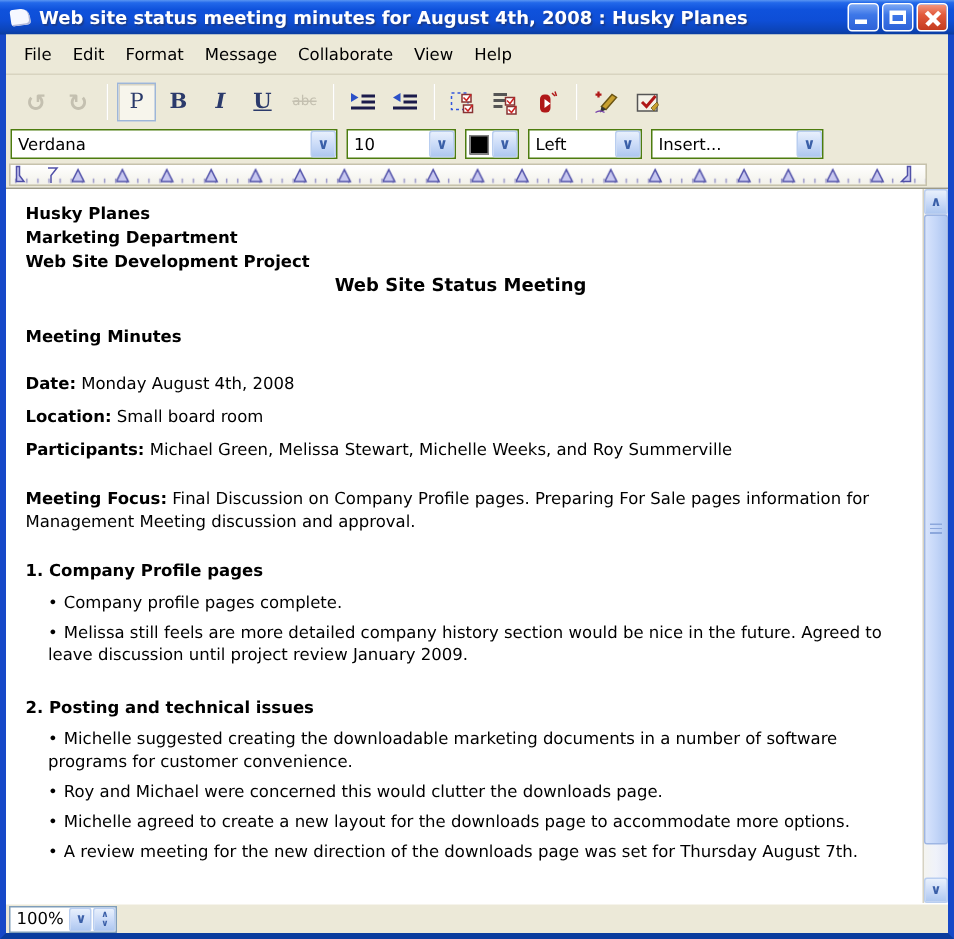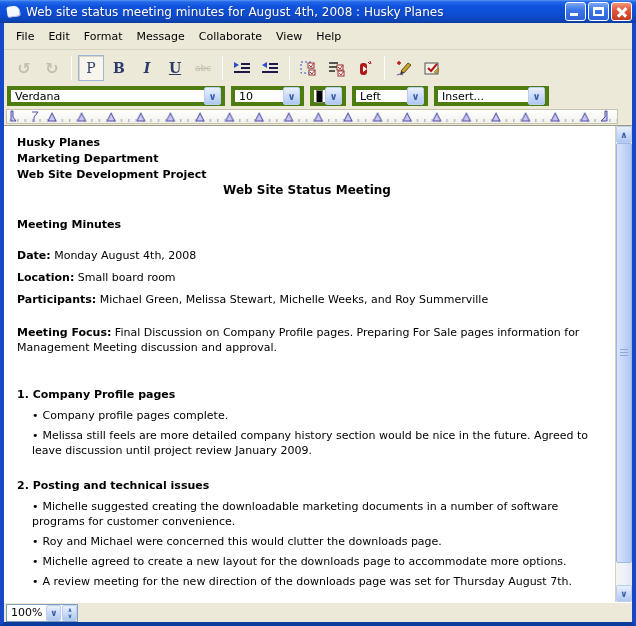--- a/index.html
+++ b/index.html
@@ -9,21 +9,21 @@
   .window { width:636px; height:626px; display:flex; flex-direction:column;
     border-left:4px solid #1648C8; border-right:4px solid #1648C8; border-bottom:4px solid #0A3C9E; }
 
   
   .titlebar { height:23px; flex:0 0 23px; display:flex; align-items:center; padding:0 4px;
     background:linear-gradient(180deg,#5A96F2 0%,#2268EA 8%,#0F52DC 28%,#0E4ED6 60%,#0C44B8 88%,#0A3C9E 100%);
     margin:-0px -4px 0 -4px; }
   .title-icon { width:16px; height:14px; margin:0 4px 0 2px; position:relative; flex:0 0 16px; }
   .title-icon .page { position:absolute; left:1px; top:1px; width:13px; height:11px; background:#F6F8FF;
     border-radius:2px 6px 2px 2px; box-shadow:inset -1px -1px 0 #AEB6D8; transform:rotate(-8deg); }
-  .title-text { color:#fff; font-weight:normal; font-size:12px; text-shadow:1px 1px 1px #1B3C8C;
+  .title-text { color:#fff; font-weight:bold; font-size:12px; text-shadow:1px 1px 1px #1B3C8C;
     white-space:nowrap; overflow:hidden; flex:1; }
   .winbtns { display:flex; gap:2px; }
   .winbtn { width:21px; height:19px; border-radius:3px; border:1px solid #fff; position:relative;
     background:linear-gradient(180deg,#7DA8F4 0%,#3D77E8 40%,#2E62D8 100%); }
   .winbtn.close { background:linear-gradient(180deg,#F3977F 0%,#E25A3C 40%,#C43B1F 100%); }
   .glyph-min { position:absolute; left:4px; bottom:4px; width:8px; height:3px; background:#fff; }
   .glyph-max { position:absolute; left:4px; top:4px; width:11px; height:9px; border:2px solid #fff; border-top-width:3px; }
   .glyph-x1,.glyph-x2 { position:absolute; left:4px; top:8px; width:12px; height:2.5px; background:#fff; }
   .glyph-x1 { transform:rotate(45deg);} .glyph-x2 { transform:rotate(-45deg);}
 
@@ -41,21 +41,21 @@
   .tbtn.disabled { color:#C4C0B0; }
   .tsep { width:1px; height:24px; background:#C6C2AC; border-right:1px solid #fff; margin:0 5px; }
   .fmt { font-weight:bold; font-family:"DejaVu Serif","Liberation Serif",serif; font-size:14px; }
   .fmt.u { text-decoration:underline; }
   .strike-sm { font-size:9px; color:#C4C0B0; text-decoration:line-through; letter-spacing:0; }
   .undoredo { font-size:16px; font-weight:bold; }
 
   
   .fontrow { height:22px; flex:0 0 22px; display:flex; align-items:flex-start; gap:6px; padding:0 0 0 3px;
     background:#ECE9D8; }
-  .combo { height:20px; background:#fff; border:4px solid #4d7c0f; display:flex; align-items:center;
+  .combo { height:20px; background:#fff; border:1px solid #4d7c0f; display:flex; align-items:center;
     font-size:11px; }
   .combo .val { flex:1; padding:0 4px; white-space:nowrap; overflow:hidden; }
   .combo .drop { width:17px; height:18px; flex:0 0 17px; display:flex; align-items:center; justify-content:center;
     background:linear-gradient(180deg,#E8F0FC 0%,#CCDCF8 50%,#AFC8F0 100%); border:1px solid #B9CEF0; border-radius:2px;
     color:#3A5FA8; font-size:10px; font-weight:bold; }
   .swatch { width:13px; height:13px; background:#000; border:1px solid #808080; margin:0 2px; }
 
   
   .rulerwrap { height:17px; flex:0 0 17px; background:#ECE9D8; display:flex; align-items:center; padding-left:2px; }
   .ruler { width:612px; height:15px; background:linear-gradient(180deg,#FFFFFF, #F2F1EA); border:1px solid #C6C2AC; position:relative; }
@@ -63,21 +63,21 @@
   
   .docarea { flex:1; display:flex; background:#fff; overflow:hidden; border-top:1px solid #9C9A88; }
   .doc { flex:1; padding:9px 18px 0 13px; overflow:hidden; font-size:11px; color:#000; }
   .hline { font-weight:bold; line-height:16px; }
   .doctitle { font-weight:bold; font-size:12px; text-align:center; }
   .subtitle { font-weight:bold; margin-top:20px; line-height:16px; }
   .metaline { line-height:22px; }
   .meta-block { margin-top:12px; }
   .focus { margin-top:14px; line-height:15px; }
   b.lbl { font-weight:bold; }
-  .secheading { font-weight:bold; margin-top:32px; line-height:16px; }
+  .secheading { font-weight:bold; margin-top:18px; line-height:16px; }
   .secheading2 { margin-top:20px; }
   .bullet { margin:5px 0 0 15px; line-height:15px; }
   .bullet .dot { margin-right:4px; }
 
   
   .scrollbar { width:17px; flex:0 0 17px; background:linear-gradient(90deg,#F4F4F0,#EFF2FA 50%,#E2E6F4);
     display:flex; flex-direction:column; border-left:1px solid #D6D2C2; }
   .sbtn { height:17px; flex:0 0 17px; border:1px solid #B9CEF0; border-radius:2px;
     background:linear-gradient(180deg,#E8F0FC 0%,#CCDCF8 50%,#AFC8F0 100%);
     color:#3A5FA8; font-size:9px; font-weight:bold; display:flex; align-items:center; justify-content:center; }

